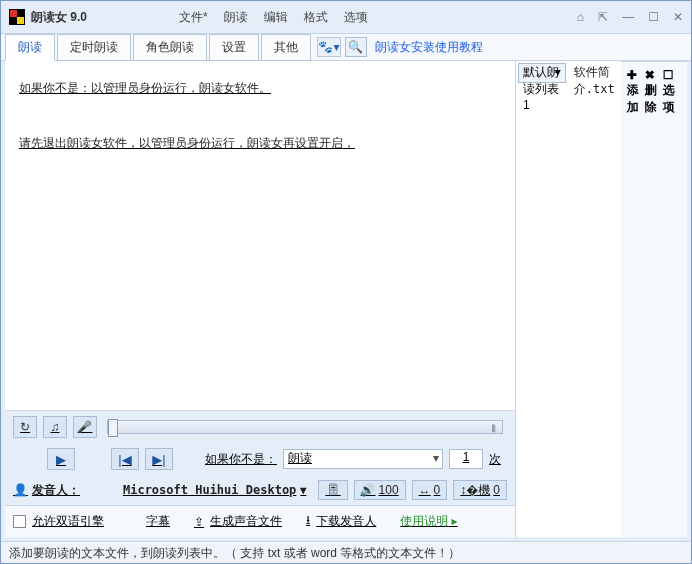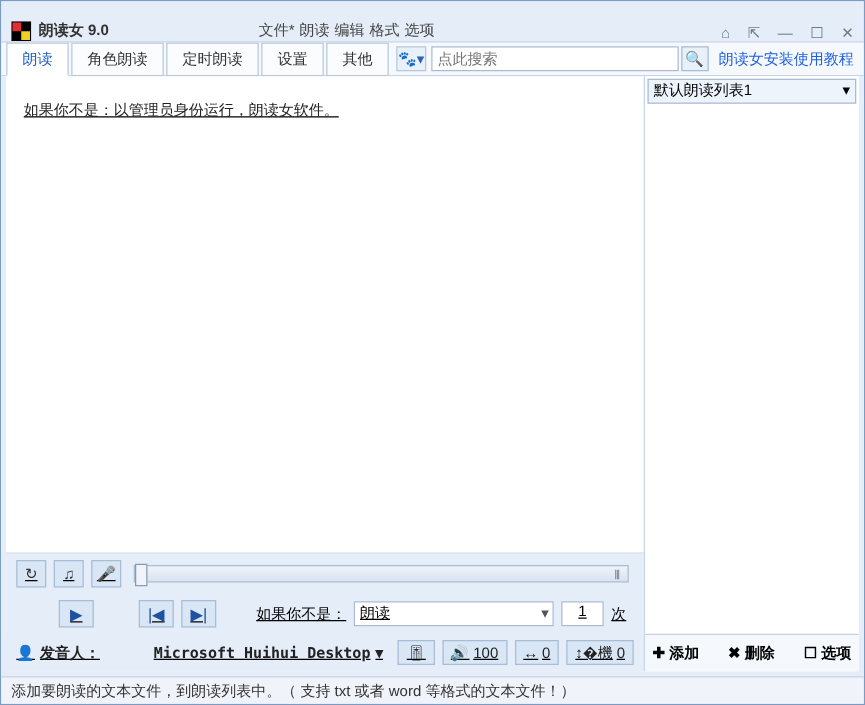--- a/index.html
+++ b/index.html
@@ -1,21 +1,21 @@
 <!DOCTYPE html>
 <html><head>
 <meta charset="utf-8">
 <style>
 * { box-sizing: border-box; margin: 0; padding: 0; font-family: "Microsoft YaHei", sans-serif; font-size: 12px; }
 body { background: #fff; }
 .window { width: 692px; height: 564px; border: 1px solid #7a9cc4; background: #e4edf8; display: flex; flex-direction: column; }
-.titlebar { height: 32px; display: flex; align-items: flex-end; padding: 0 8px; background: #e4edf8; }
+.titlebar { height: 32px; display: flex; align-items: center; padding: 0 8px; background: #e4edf8; }
 .app-icon { width: 16px; height: 16px; margin-right: 6px; }
 .app-title { font-weight: bold; color: #333; }
-.menu { display: flex; gap: 4px; margin-left: 120px; color: #444; }
+.menu { display: flex; gap: 16px; margin-left: 92px; color: #444; }
 .menu span { cursor: pointer; }
 .win-ctrls { margin-left: auto; display: flex; gap: 14px; color: #6a7a8c; font-size: 14px; }
 .win-ctrls span { cursor: pointer; }
 .toolbar { height: 28px; display: flex; align-items: center; background: #f5f8fc; border-top: 1px solid #c5d4e6; border-bottom: 1px solid #c5d4e6; padding-left: 4px; }
 .tab { padding: 4px 12px; border: 1px solid #b8c8dc; background: #fafcfe; margin-right: 2px; color: #333; cursor: pointer; }
 .tab.active { color: #2060c0; background: #fff; border-bottom: 1px solid #fff; }
 .paw-btn { width: 24px; height: 20px; border: 1px solid #b8c8dc; background: #e8f0fa; margin: 0 4px; display: flex; align-items: center; justify-content: center; color: #3060b0; cursor: pointer; }
 .search { flex: 1; height: 20px; border: 1px solid #a8bcd4; padding: 0 4px; background: #fff; color: #888; margin-right: 2px; }
 .search-btn { width: 22px; height: 20px; border: 1px solid #a8bcd4; background: #e8f0fa; color: #555; display: flex; align-items: center; justify-content: center; cursor: pointer; }
 .tutorial-link { color: #2060e0; margin: 0 8px; cursor: pointer; text-align: right; }
@@ -32,21 +32,21 @@
 .select { height: 20px; border: 1px solid #a8bcd4; background: #fff; padding: 0 18px 0 4px; position: relative; cursor: pointer; }
 .select::after { content: "▾"; position: absolute; right: 3px; top: 1px; color: #555; }
 .num-box { width: 34px; height: 20px; border: 1px solid #a8bcd4; background: #fff; text-align: center; }
 .pill { height: 20px; border: 1px solid #a8bcd4; background: #d8e6f6; padding: 0 6px; display: flex; align-items: center; gap: 3px; color: #222; cursor: pointer; }
 .voice-row { background: #e4edf8; }
 .voice-label { display: flex; align-items: center; gap: 4px; font-weight: bold; color: #222; }
 .voice-name { font-family: monospace; padding-left: 39px; }
 .bottom-row { border-top: 1px solid #c5d4e6; background: #f5f8fc; }
 .checkbox { width: 13px; height: 13px; border: 1px solid #888; background: #fff; }
 .link-green { color: #2a9030; cursor: pointer; }
-.right { width: 172px; border-left: 1px solid #c5d4e6; display: flex; flex-direction: column; background: #fff; }
+.right { width: 172px; border-left: 1px solid #c5d4e6; display: flex; background: #fff; }
 .playlist-select { height: 20px; border: 1px solid #a8bcd4; margin: 2px; position: relative; padding: 0 4px; background: #eef4fc; cursor: pointer; }
 .playlist-select::after { content: "▾"; position: absolute; right: 4px; top: 1px; }
 .file-item { padding: 3px 6px; font-family: monospace; color: #222; cursor: pointer; }
 .right-spacer { flex: 1; }
 .right-bottom { display: flex; justify-content: space-between; padding: 6px 6px; border-top: 1px solid #c5d4e6; background: #f5f8fc; font-size: 12px; }
 .right-bottom span { cursor: pointer; font-weight: bold; }
 .status-bar { height: 22px; background: #f0f4fa; border-top: 1px solid #c5d4e6; padding: 3px 8px; color: #333; font-size: 12px; }
 .gap { flex: 1; }
 svg { display: block; }
 </style>
@@ -73,35 +73,34 @@
       <span>⌂</span>
       <span>⇱</span>
       <span>—</span>
       <span>☐</span>
       <span>✕</span>
     </div>
   </div>
 
   <div class="toolbar">
     <div class="tab active">朗读</div>
+    <div class="tab">定时朗读</div>
     <div class="tab">角色朗读</div>
-    <div class="tab">定时朗读</div>
     <div class="tab">设置</div>
     <div class="tab">其他</div>
     <div class="paw-btn">🐾▾</div>
-    <input class="search" placeholder="点此搜索" style="">
     <div class="search-btn">🔍</div>
     <span class="tutorial-link">朗读女安装使用教程</span>
   </div>
 
   <div class="main">
     <div class="left">
       <div class="text-area">
         <p>如果你不是：以管理员身份运行，朗读女软件。</p><br>
-        <br>
+        <p>请先退出朗读女软件，以管理员身份运行，朗读女再设置开启，</p><br>
       </div>
 
       <div class="controls">
         <div class="row">
           <div class="icon-btn">↻</div>
           <div class="icon-btn">♫</div>
           <div class="icon-btn">🎤</div>
           <div class="slider-track">
             <div class="slider-thumb"></div>
             <div class="slider-tick">⦀</div>
@@ -136,25 +135,40 @@
             </div>
           <div class="pill">
               <span>↔</span>
               <span>0</span>
             </div>
           <div class="pill">
               <span>↕�機</span>
               <span>0</span>
             </div>
         </div>
+        <div class="row bottom-row">
+          <span class="checkbox"></span>
+          <span>允许双语引擎</span>
+          <div style="width:30px"></div>
+          <span>字幕</span>
+          <div style="width:12px"></div>
+          <span>⇪</span>
+          <span>生成声音文件</span>
+          <div style="width:12px"></div>
+          <span>⭳</span>
+          <span>下载发音人</span>
+          <div style="width:12px"></div>
+          <span class="link-green"><span>使用说明</span> ▸</span>
+        </div>
       </div>
     </div>
 
     <div class="right">
       <div class="playlist-select"><span>默认朗读列表1</span></div>
+      <div class="file-item">软件简介.txt</div>
       <div class="right-spacer"></div>
       <div class="right-bottom">
         <span>✚ <span>添加</span></span>
         <span>✖ <span>删除</span></span>
         <span>☐ <span>选项</span></span>
       </div>
     </div>
   </div>
 
   <div class="status-bar">添加要朗读的文本文件，到朗读列表中。（ 支持 txt 或者 word 等格式的文本文件！）</div>

